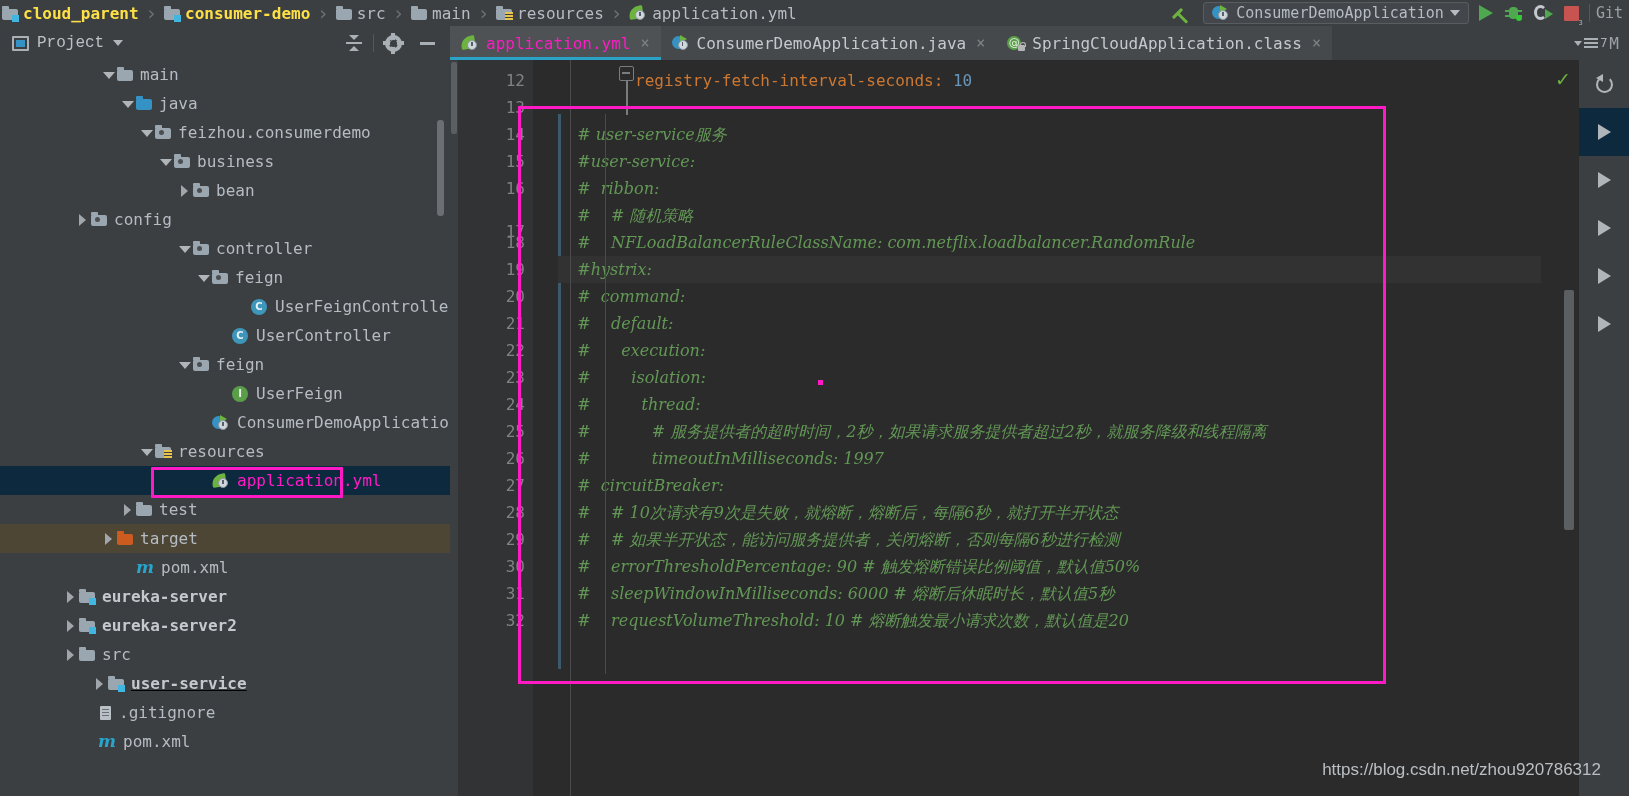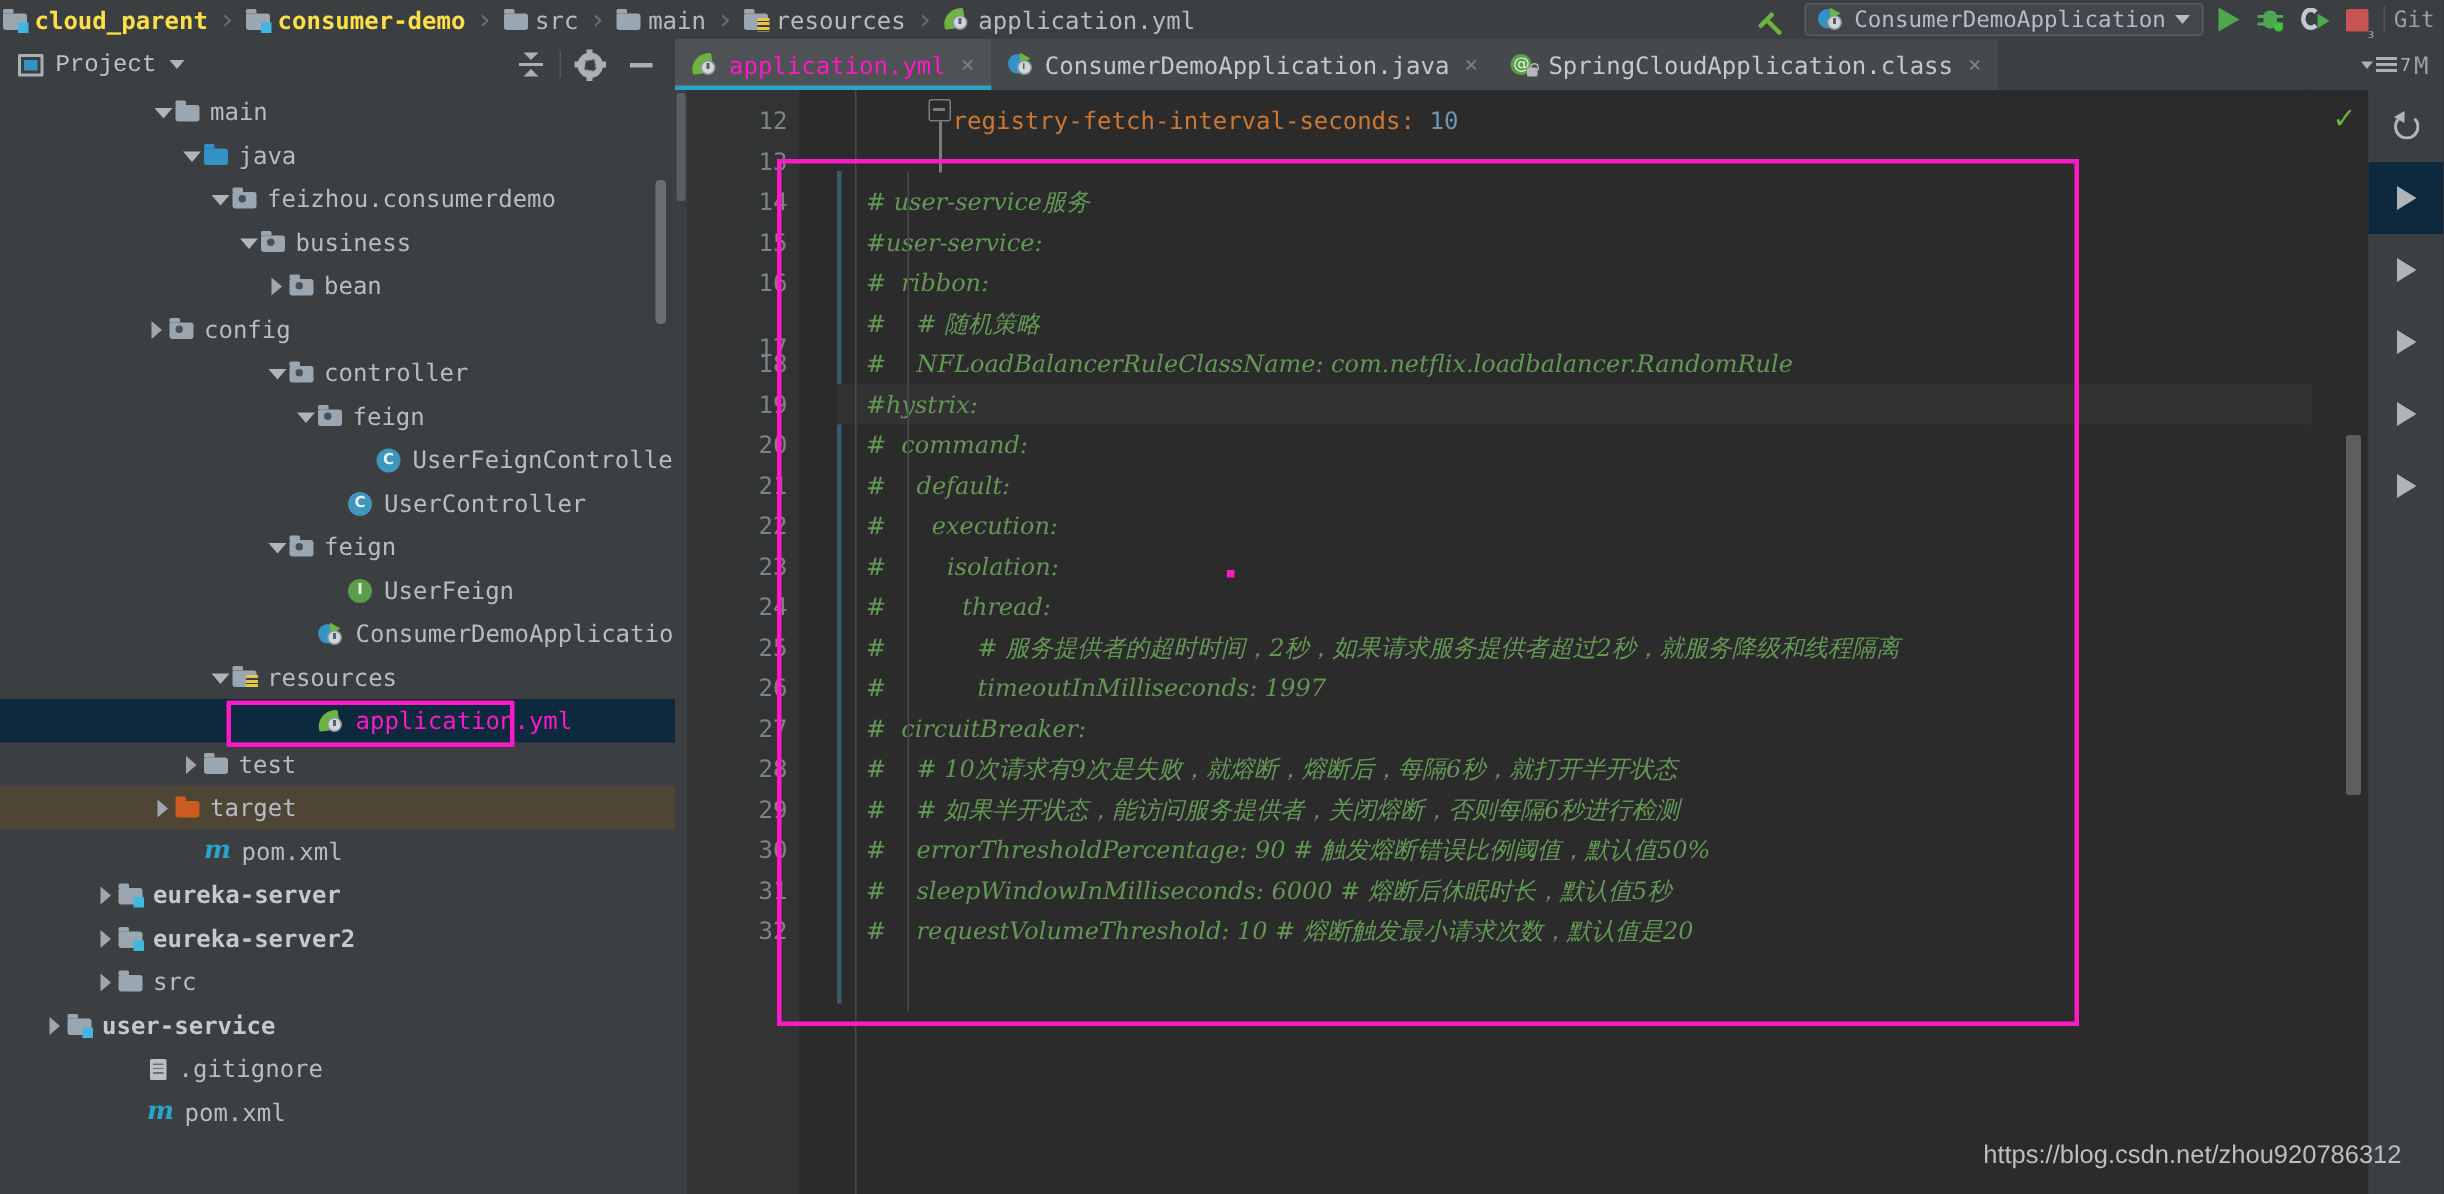--- a/index.html
+++ b/index.html
@@ -468,21 +468,21 @@
           <span class="tlabel">business</span>
         </div>
         <div class="trow" style="padding-left: 177px;">
           <span class="twist closed"></span>
           <span class="ico ic-folder">
             <i></i>
             <span class="dot"></span>
           </span>
           <span class="tlabel">bean</span>
         </div>
-        <div class="trow" style="padding-left: 97px; text-align: center;">
+        <div class="trow" style="padding-left: 75px; text-align: center;">
           <span class="twist closed"></span>
           <span class="ico ic-folder">
             <i></i>
             <span class="dot"></span>
           </span>
           <span class="tlabel">config</span>
         </div>
         <div class="trow" style="padding-left: 177px;">
           <span class="twist open"></span>
           <span class="ico ic-folder">
@@ -588,21 +588,21 @@
           </span>
           <span class="tlabel bold">eureka-server2</span>
         </div>
         <div class="trow" style="padding-left: 63px;">
           <span class="twist closed"></span>
           <span class="ico ic-folder">
             <i></i>
           </span>
           <span class="tlabel">src</span>
         </div>
-        <div class="trow" style="padding-left: 29px;">
+        <div class="trow" style="padding-left: 92px; text-decoration: underline;">
           <span class="twist closed"></span>
           <span class="ico ic-folder">
             <i></i>
             <span class="badge"></span>
           </span>
           <span class="tlabel bold">user-service</span>
         </div>
         <div class="trow" style="padding-left: 82px;">
           <span class="twist none"></span>
           <span class="ico ic-file">

